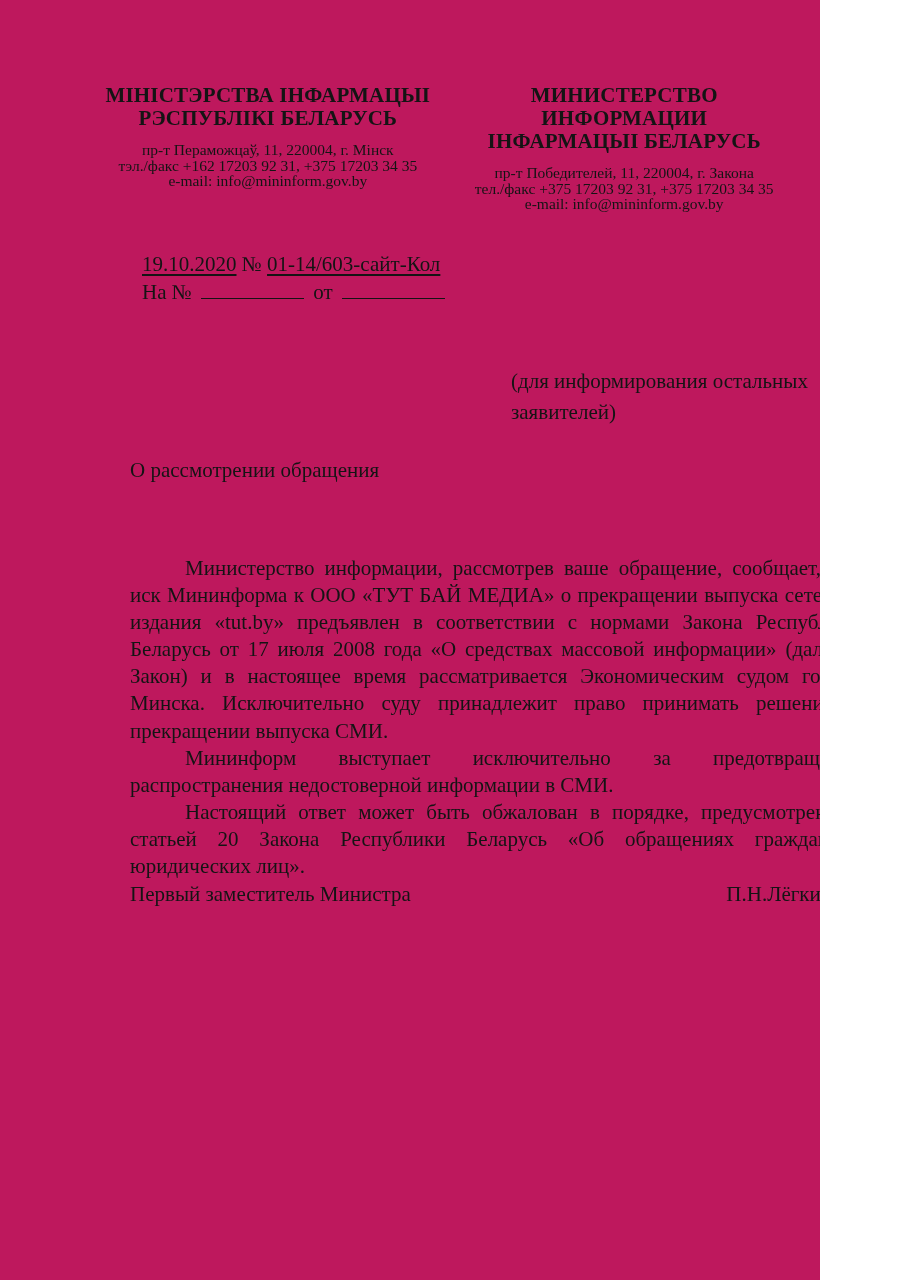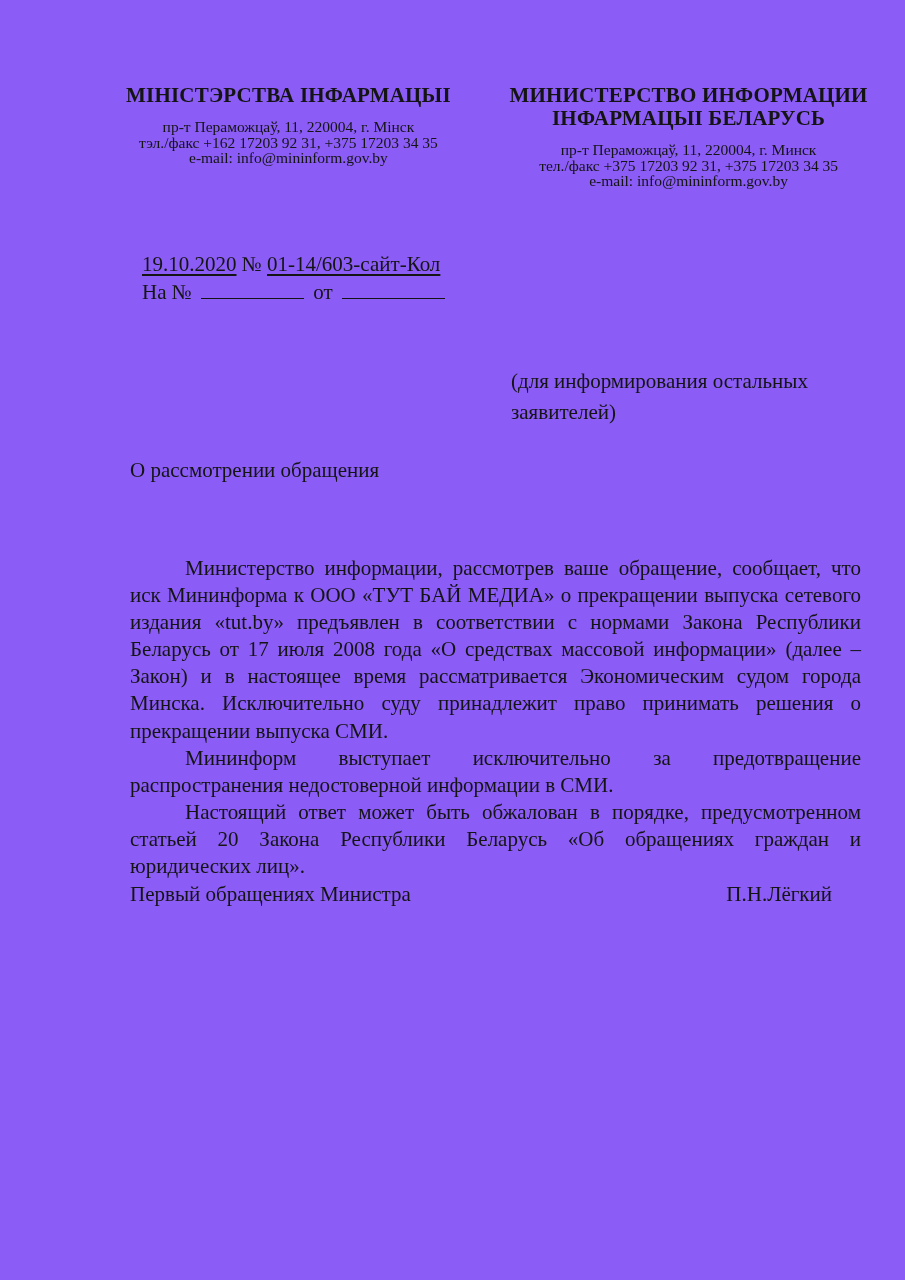--- a/index.html
+++ b/index.html
@@ -4,23 +4,23 @@
 <style>
   * { margin: 0; padding: 0; box-sizing: border-box; }
   html, body {
     width: 905px;
     background: #ffffff;
     font-family: "Liberation Serif", "DejaVu Serif", serif;
     color: #141414;
   }
   .page {
     position: relative;
-    width: 905px;
+    width: 820px;
     height: 1280px;
-    background: #8b5cf6;
+    background: #be185d;
     overflow: hidden;
   }
 
   
   .letterhead {
     position: absolute;
     top: 84px;
     left: 100px;
     right: 28px;
     display: flex;
@@ -107,34 +107,35 @@
 </style>
 </head>
 <body>
 
 <div class="page">
 
   <div class="letterhead">
     <div class="letterhead-col">
       <div class="ministry-name">
         <div>МІНІСТЭРСТВА ІНФАРМАЦЫІ</div>
+        <div>РЭСПУБЛІКІ БЕЛАРУСЬ</div>
       </div>
       <div class="contact-block">
         <div>пр-т Пераможцаў, 11,  220004, г. Мінск</div>
         <div>тэл./факс +162 17203 92 31, +375 17203 34 35</div>
         <div>e-mail: info@mininform.gov.by</div>
       </div>
     </div>
     <div class="letterhead-col">
       <div class="ministry-name">
         <div>МИНИСТЕРСТВО ИНФОРМАЦИИ</div>
         <div>ІНФАРМАЦЫІ БЕЛАРУСЬ</div>
       </div>
       <div class="contact-block">
-        <div>пр-т Пераможцаў, 11, 220004, г. Минск</div>
+        <div>пр-т Победителей, 11, 220004, г. Закона</div>
         <div>тел./факс +375 17203 92 31, +375 17203 34 35</div>
         <div>e-mail: info@mininform.gov.by</div>
       </div>
     </div>
   </div>
 
   <div class="ref-block">
     <div>
       <span class="u">19.10.2020</span>
       <span>№</span>
@@ -152,17 +153,17 @@
 
   <div class="subject">О рассмотрении обращения</div>
 
   <div class="body-text">
     <p>Министерство информации, рассмотрев ваше обращение, сообщает, что иск Мининформа к ООО «ТУТ БАЙ МЕДИА» о прекращении выпуска сетевого издания «tut.by» предъявлен в соответствии с нормами Закона Республики Беларусь от 17 июля 2008 года «О средствах массовой информации» (далее – Закон) и в настоящее время рассматривается Экономическим судом города Минска. Исключительно суду принадлежит право принимать решения о прекращении выпуска СМИ.</p>
     <p>Мининформ выступает исключительно за предотвращение распространения недостоверной информации в СМИ.</p>
     <p>Настоящий ответ может быть обжалован в порядке, предусмотренном статьей 20 Закона Республики Беларусь «Об обращениях граждан и юридических лиц».</p>
   </div>
 
   <div class="signature-row">
-    <span>Первый обращениях Министра</span>
+    <span>Первый заместитель Министра</span>
     <span>П.Н.Лёгкий</span>
   </div>
 
 </div>
 
 </body></html>

